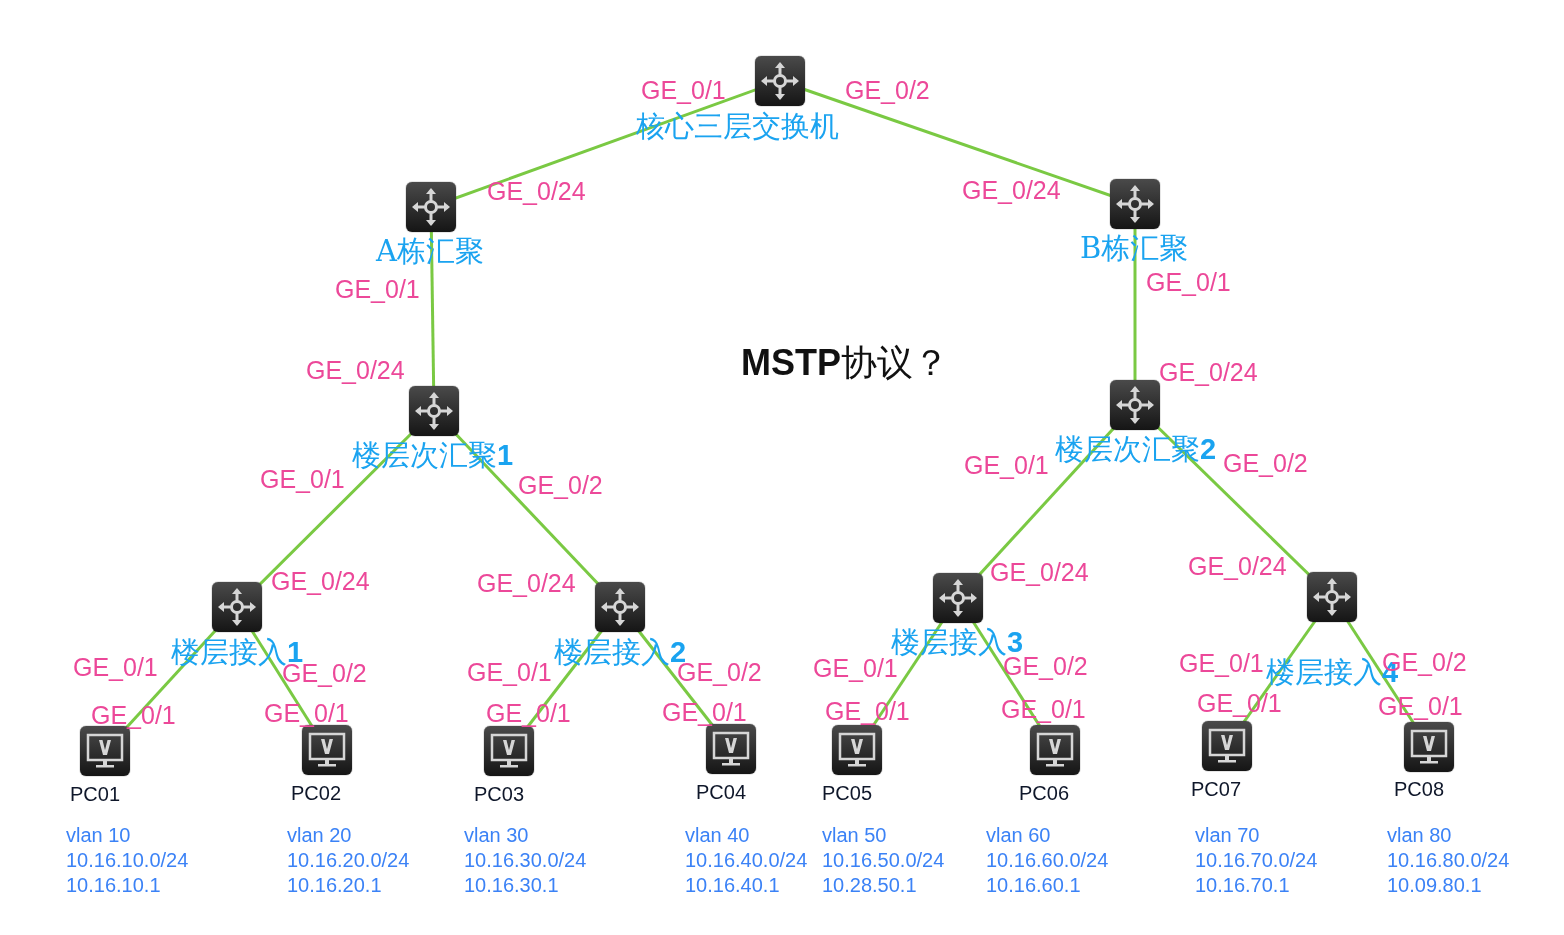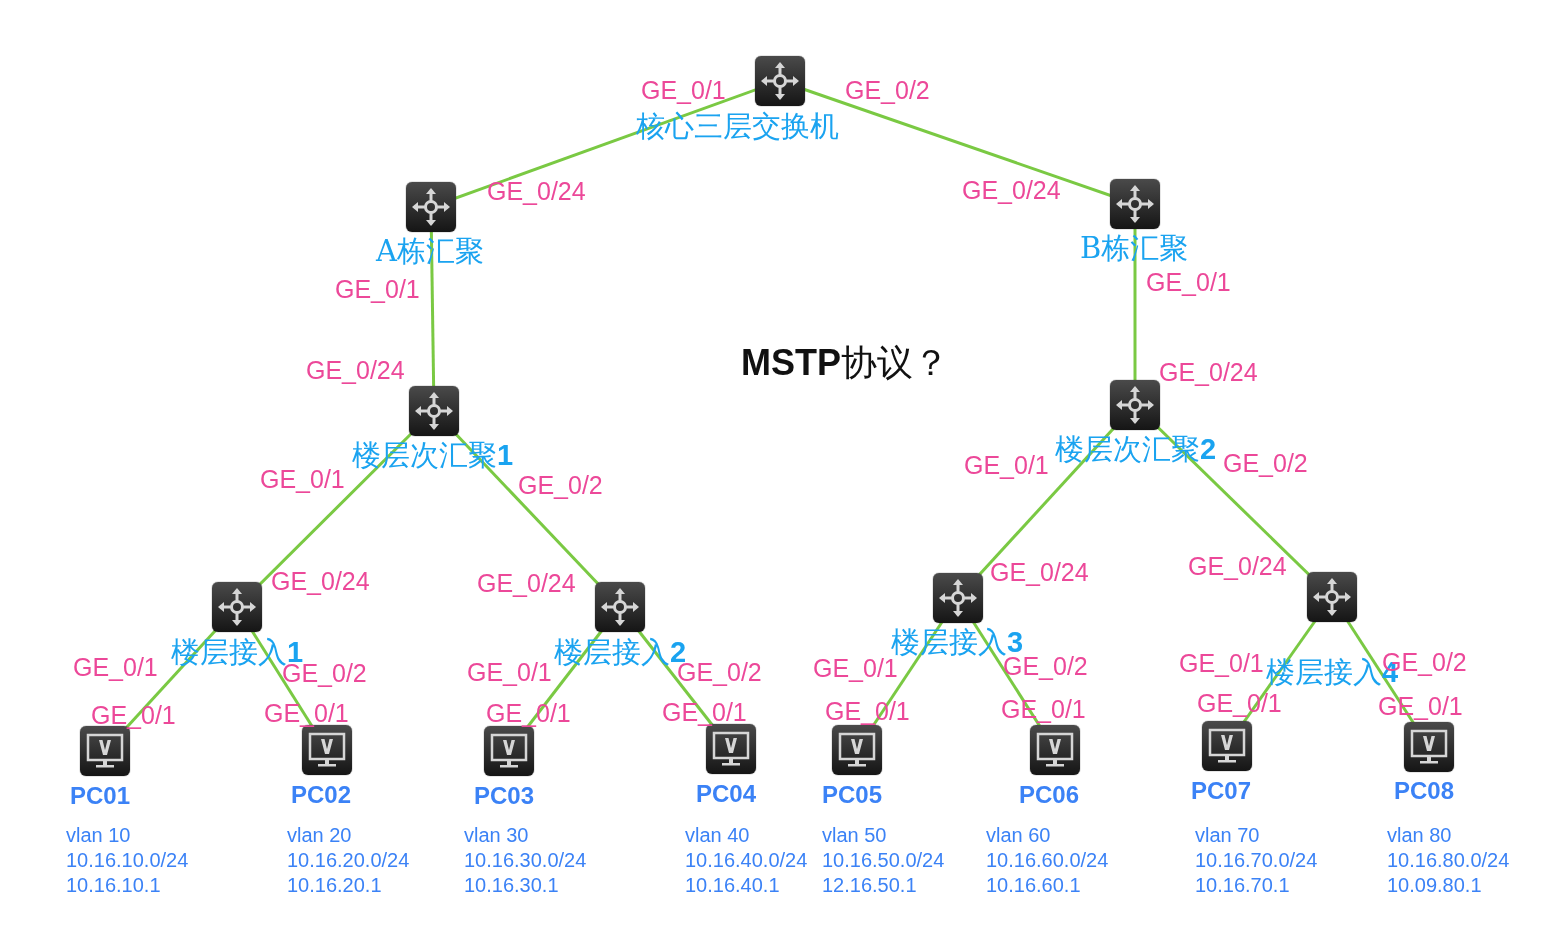--- a/index.html
+++ b/index.html
@@ -6,21 +6,21 @@
   body { width:1564px; height:935px; position:relative; overflow:hidden;
          font-family:"Liberation Sans", "DejaVu Sans", sans-serif; }
   #links { position:absolute; left:0; top:0; width:1564px; height:935px; }
   .dev { position:absolute; width:50px; height:50px; border-radius:6px;
          background:linear-gradient(#4a4a4a, #151515); box-shadow:0 0 1px #000; }
   .dev svg { position:absolute; left:0; top:0; width:50px; height:50px; }
   .port { position:absolute; font-size:25px; color:#ec4899; white-space:nowrap; line-height:1; }
   .node-label { position:absolute; font-size:29px; color:#1aa3f0; white-space:nowrap; line-height:1;
                 font-family:"DejaVu Serif", "Liberation Serif", serif; }
   .node-label b { font-family:"Liberation Sans", sans-serif; font-weight:bold; }
-  .pc-label { position:absolute; font-size:24px; font-weight:bold; color:#3b82f6; line-height:1; }
+  .pc-label { position:absolute; font-size:20px; font-weight:normal; color:#0f172a; line-height:1; }
   .pc-info { position:absolute; font-size:20px; color:#3b82f6; line-height:25px; white-space:nowrap; }
   .title { position:absolute; left:702px; top:345px; font-size:36px; font-weight:bold; color:#111; white-space:nowrap; line-height:1;margin-left:39px; }
   .title span.cn { font-weight:normal; font-family:"DejaVu Serif", serif; }
 </style>
 </head>
 <body>
 
 <svg id="links" xmlns="http://www.w3.org/2000/svg">
     <line x1="780" y1="81" x2="431" y2="207" stroke="#7ac943" stroke-width="3"></line>
     <line x1="780" y1="81" x2="1135" y2="204" stroke="#7ac943" stroke-width="3"></line>
@@ -329,21 +329,21 @@
   <div>10.16.30.1</div>
 </div>
 <div class="pc-info" style="left:685px;top:823px">
   <div>vlan 40</div>
   <div>10.16.40.0/24</div>
   <div>10.16.40.1</div>
 </div>
 <div class="pc-info" style="left:822px;top:823px">
   <div>vlan 50</div>
   <div>10.16.50.0/24</div>
-  <div>12.16.50.1</div>
+  <div>10.28.50.1</div>
 </div>
 <div class="pc-info" style="left:986px;top:823px">
   <div>vlan 60</div>
   <div>10.16.60.0/24</div>
   <div>10.16.60.1</div>
 </div>
 <div class="pc-info" style="left:1195px;top:823px">
   <div>vlan 70</div>
   <div>10.16.70.0/24</div>
   <div>10.16.70.1</div>

